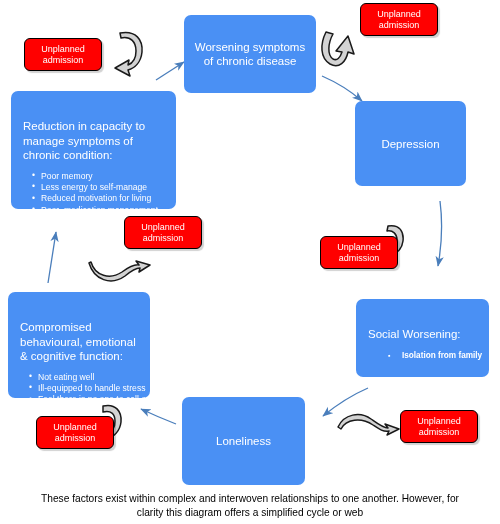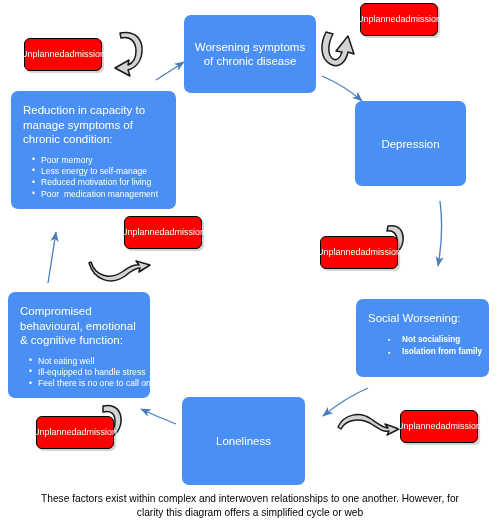--- a/index.html
+++ b/index.html
@@ -31,21 +31,21 @@
   .node-center {
     display: flex;
     align-items: center;
     justify-content: center;
     text-align: center;
     font-size: 11.5px;
     line-height: 14px;
     padding: 4px 10px;
   }
   .node-list {
-    padding: 12px 10px 8px 12px;
+    padding: 28px 10px 8px 12px;
   }
   .node-title {
     font-size: 11.5px;
     line-height: 14.5px;
     margin: 0 0 1px 0;
     font-weight: normal;
   }
   .bullets {
     margin: 8px;
     padding: 0;
@@ -78,21 +78,21 @@
   }
   .admission {
     position: absolute;
     background: #ff0000;
     border: 1.6px solid #000000;
     border-radius: 6px;
     color: #ffffff;
     font-size: 9px;
     line-height: 11px;
     display: flex;
-    flex-direction: row;
+    flex-direction: column;
     align-items: center;
     justify-content: center;
     text-align: center;
     box-sizing: border-box;
     box-shadow: 2px 2px 1px rgba(0,0,0,0.18);
   }
   .caption {
     position: absolute;
     left: 0;
     top: 492px;
@@ -190,21 +190,20 @@
     <span>Worsening symptoms of chronic disease</span>
   </div>
 
   <div class="node node-center" style="left:355px; top:101px; width:111px; height:85px;">
     <span>Depression</span>
   </div>
 
   <div class="node node-list" style="left:356px; top:299px; width:133px; height:78px;">
     <div class="node-title">Social Worsening:</div>
     <ul class="bullets indented">
-      <li>Not socialising</li>
       <li>Isolation from family</li>
     </ul>
   </div>
 
   <div class="node node-center" style="left:182px; top:397px; width:123px; height:88px;">
     <span>Loneliness</span>
   </div>
 
   <div class="node node-list" style="left:8px; top:292px; width:142px; height:106px;">
     <div class="node-title">Compromised behavioural, emotional &amp; cognitive function:</div>

